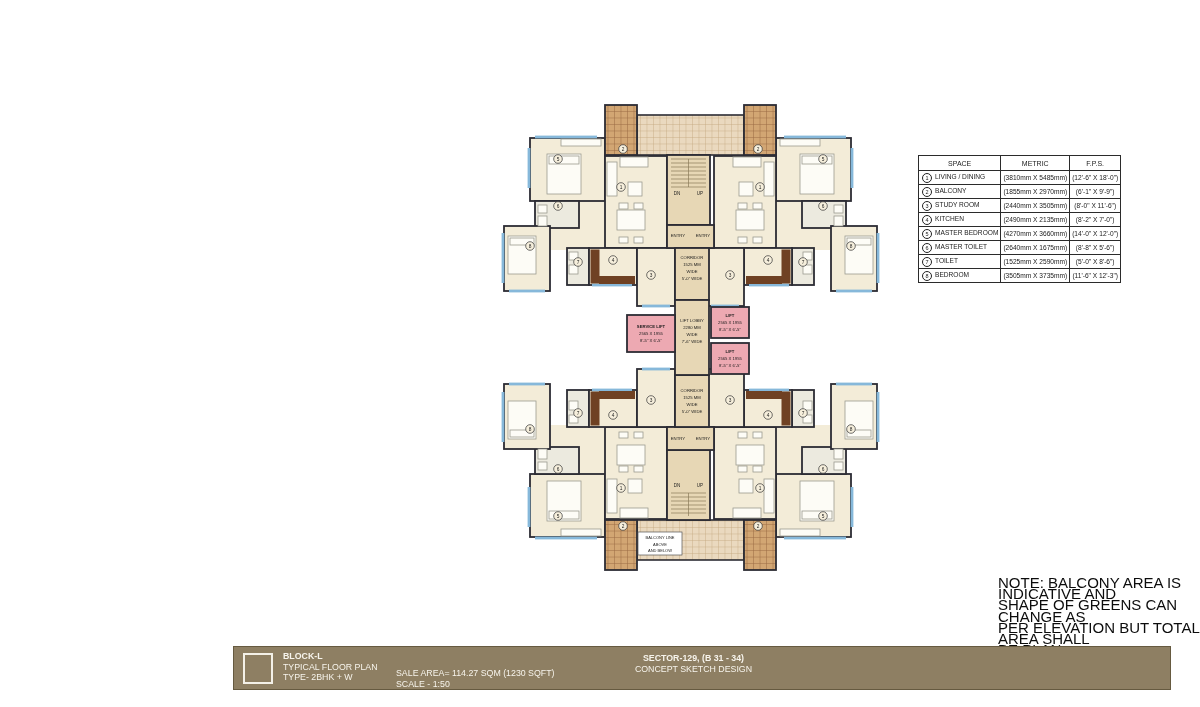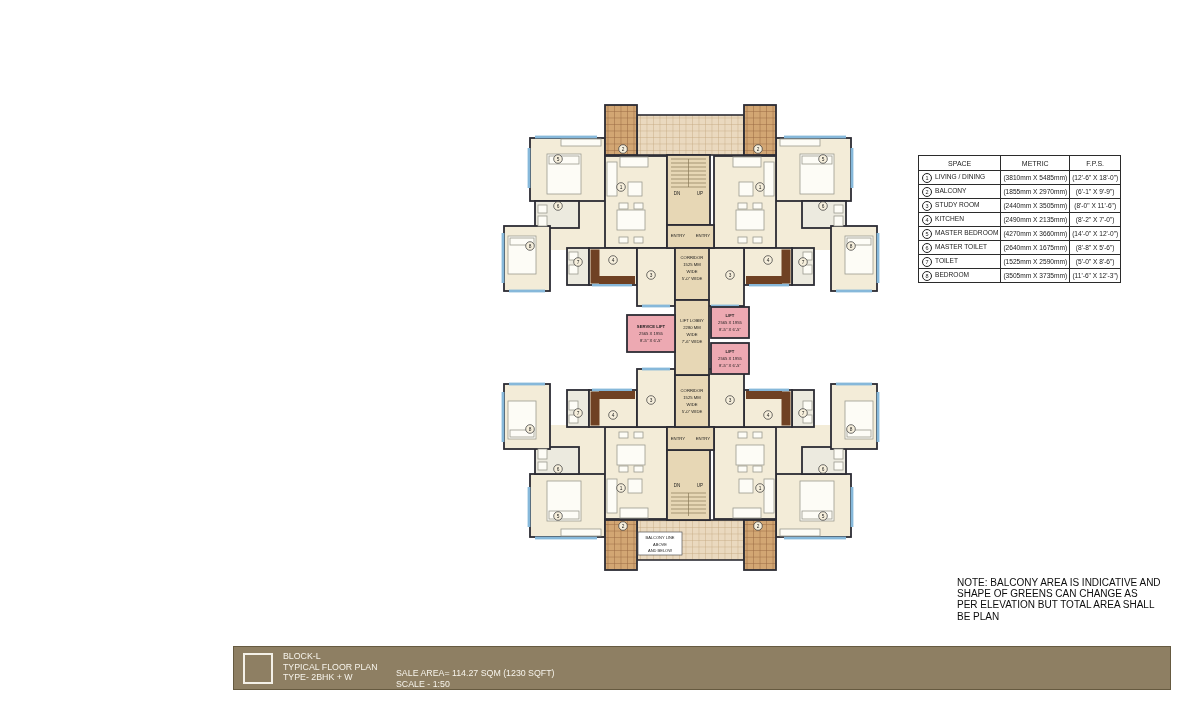--- a/index.html
+++ b/index.html
@@ -11,32 +11,32 @@
   
   .legend{position:absolute;left:918px;top:155px;border-collapse:collapse;background:#fff;}
   .legend th,.legend td{border:1px solid #2b2b2b;font-size:6.6px;font-weight:normal;
         padding:0 2px;height:13px;text-align:center;white-space:nowrap;color:#1a1a1a;}
   .legend th{height:14px;font-size:7px;}
   .legend td.c1{text-align:left;padding-left:3px;}
   .legend .num{display:inline-block;width:8px;height:8px;border:1px solid #222;border-radius:50%;
         text-align:center;line-height:8px;font-size:5.5px;margin-right:3px;vertical-align:-1px;}
 
   
-  .note{position:absolute;left:957px;top:577px;font-size:10px;line-height:11.2px;color:#0c0c0c;}
+  .note{position:absolute;left:998px;top:577px;font-size:15px;line-height:11.2px;color:#0c0c0c;}
 
   
   .titlebar{position:absolute;left:233px;top:646px;width:936px;height:42px;
         background:#8e7f63;border:1px solid #665a40;color:#f7f4ec;font-size:8.8px;line-height:10.6px;}
   .titlebar .logo{position:absolute;left:9px;top:6px;width:26px;height:27px;border:2px solid #f4f1e8;}
   .tb{position:absolute;top:4px;white-space:nowrap;}
   .tb-block{left:49px;}
   .tb-sale{left:162px;margin-top:17px;}
   .tb-sector{left:357px;top:6px;width:205px;text-align:center;}
   .tb-loc{left:557px;top:6px;width:225px;text-align:center;}
-  .b{font-weight:normal;}
+  .b{font-weight:bold;}
 </style>
 </head>
 <body>
 <div class="page">
 
   <svg id="plan" width="387" height="479" viewBox="0 0 387 479">
       <defs>
         <pattern id="ck" width="6.5" height="6.5" patternUnits="userSpaceOnUse">
           <rect x="0" y="0" width="6.5" height="6.5" fill="#d2a673"></rect>
           <path d="M0 0H6.5M0 0V6.5" stroke="#9a6a42" stroke-width="1" fill="none"></path>
@@ -389,15 +389,19 @@
     <div class="logo"></div>
     <div class="tb tb-block">
       <div class="b">BLOCK-L</div>
       <div>TYPICAL FLOOR PLAN</div>
       <div>TYPE- 2BHK + W</div>
     </div>
     <div class="tb tb-sale">
       <div>SALE AREA= 114.27 SQM (1230 SQFT)</div>
       <div>SCALE - 1:50</div>
     </div>
+    <div class="tb tb-sector">
+      <div class="b">SECTOR-129, (B 31 - 34)</div>
+      <div>CONCEPT SKETCH DESIGN</div>
+    </div>
   </div>
 
 </div>
 
 </body></html>

